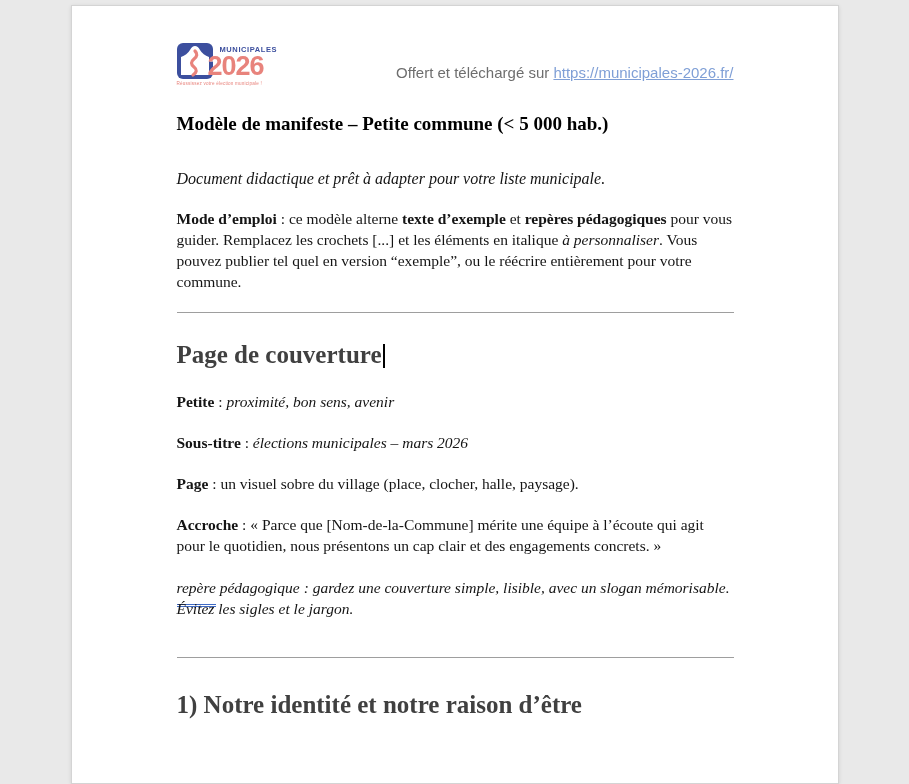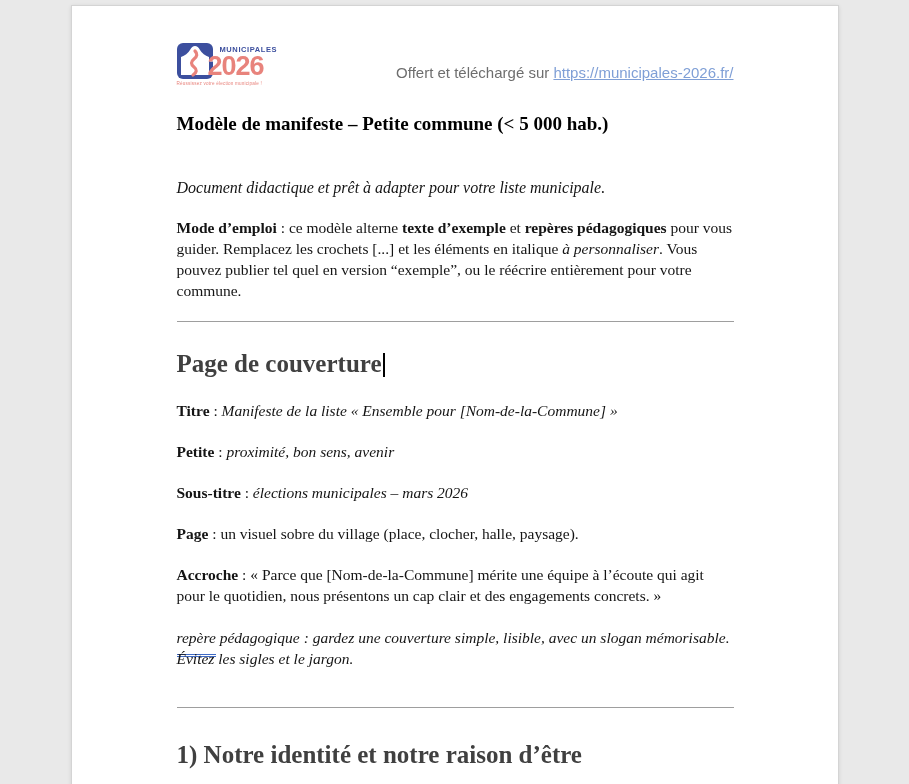--- a/index.html
+++ b/index.html
@@ -77,21 +77,21 @@
   .doc-title {
     font-size: 19px;
     font-weight: bold;
     line-height: 1.28;
     margin: 25px 0 0 0;
     color: #000;
   }
   .doc-subtitle {
     font-style: italic;
     font-size: 16px;
-    margin-top: 42px;
+    margin-top: 33px;
     line-height: 1.3;
   }
   .usage {
     font-size: 15.5px;
     line-height: 1.36;
     margin-top: 18px;
   }
   .usage b, .item b { font-weight: bold; }
   .rule {
     border: none;
@@ -163,21 +163,20 @@
     <h1 class="doc-title">Modèle de manifeste – Petite commune (&lt; 5 000 hab.)</h1>
 
     <p class="doc-subtitle">Document didactique et prêt à adapter pour votre liste municipale.</p>
 
     <p class="usage"><b>Mode d’emploi</b><span> : </span><span>ce modèle alterne </span><b>texte d’exemple</b><span> et </span><b>repères pédagogiques</b><span> pour vous guider. Remplacez les crochets [...] et les éléments en italique </span><i>à personnaliser</i><span>. Vous pouvez publier tel quel en version “exemple”, ou le réécrire entièrement pour votre commune.</span></p>
 
     <hr class="rule">
 
     <h2 class="section-heading"><span>Page de couverture</span><span class="caret"></span></h2>
 
-    <p class="item"><b>Titre</b><span> : </span><span class="val-italic">Manifeste de la liste « Ensemble pour [Nom-de-la-Commune] »</span></p>
 
     <p class="item"><b>Petite</b><span> : </span><span class="val-italic">proximité, bon sens, avenir</span></p>
 
     <p class="item"><b>Sous-titre</b><span> : </span><span class="val-italic">élections municipales – mars 2026</span></p>
 
     <p class="item"><b>Page</b><span> : </span><span>un visuel sobre du village (place, clocher, halle, paysage).</span></p>
 
     <p class="item"><b>Accroche</b><span> : </span><span>« Parce que [Nom-de-la-Commune] mérite une équipe à l’écoute qui agit pour le quotidien, nous présentons un cap clair et des engagements concrets. »</span></p>
 
     <p class="note"><span class="grammar-underline">repère</span><span> pédagogique : gardez une couverture simple, lisible, avec un slogan mémorisable. Évitez les sigles et le jargon.</span></p>

